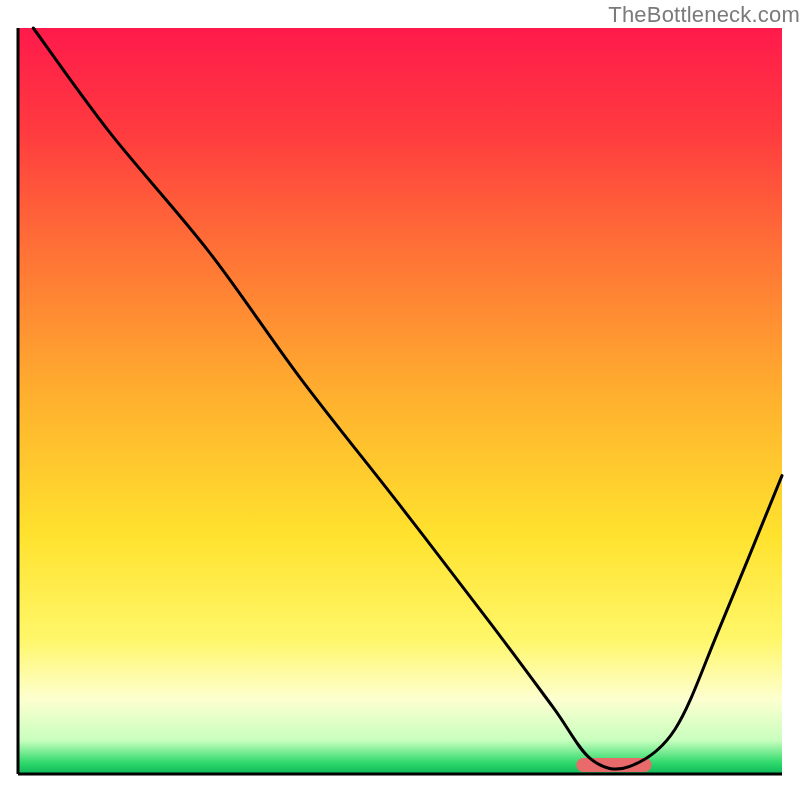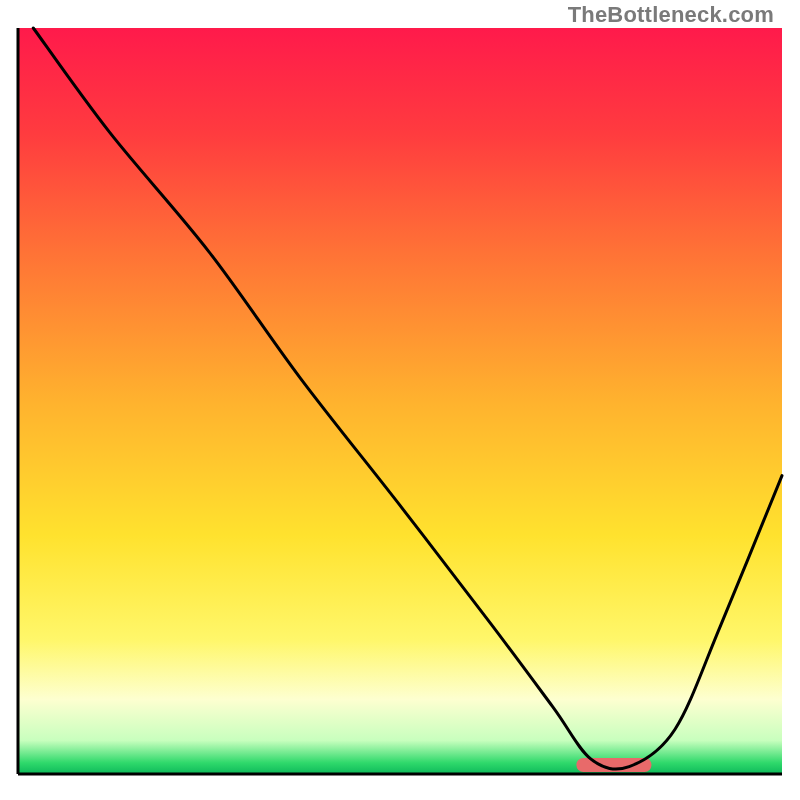--- a/index.html
+++ b/index.html
@@ -11,23 +11,23 @@
     font-family: Arial, Helvetica, sans-serif;
   }
   .frame {
     position: relative;
     width: 800px;
     height: 800px;
   }
   .watermark {
     position: absolute;
     top: 2px;
-    right: 26px;
+    right: 0;
     font-size: 22px;
-    font-weight: bold;
+    font-weight: normal;
     color: #7a7a7a;
     letter-spacing: 0.2px;
   }
   svg.plot {
     position: absolute;
     left: 0;
     top: 0;
   }
 </style>
 </head>

